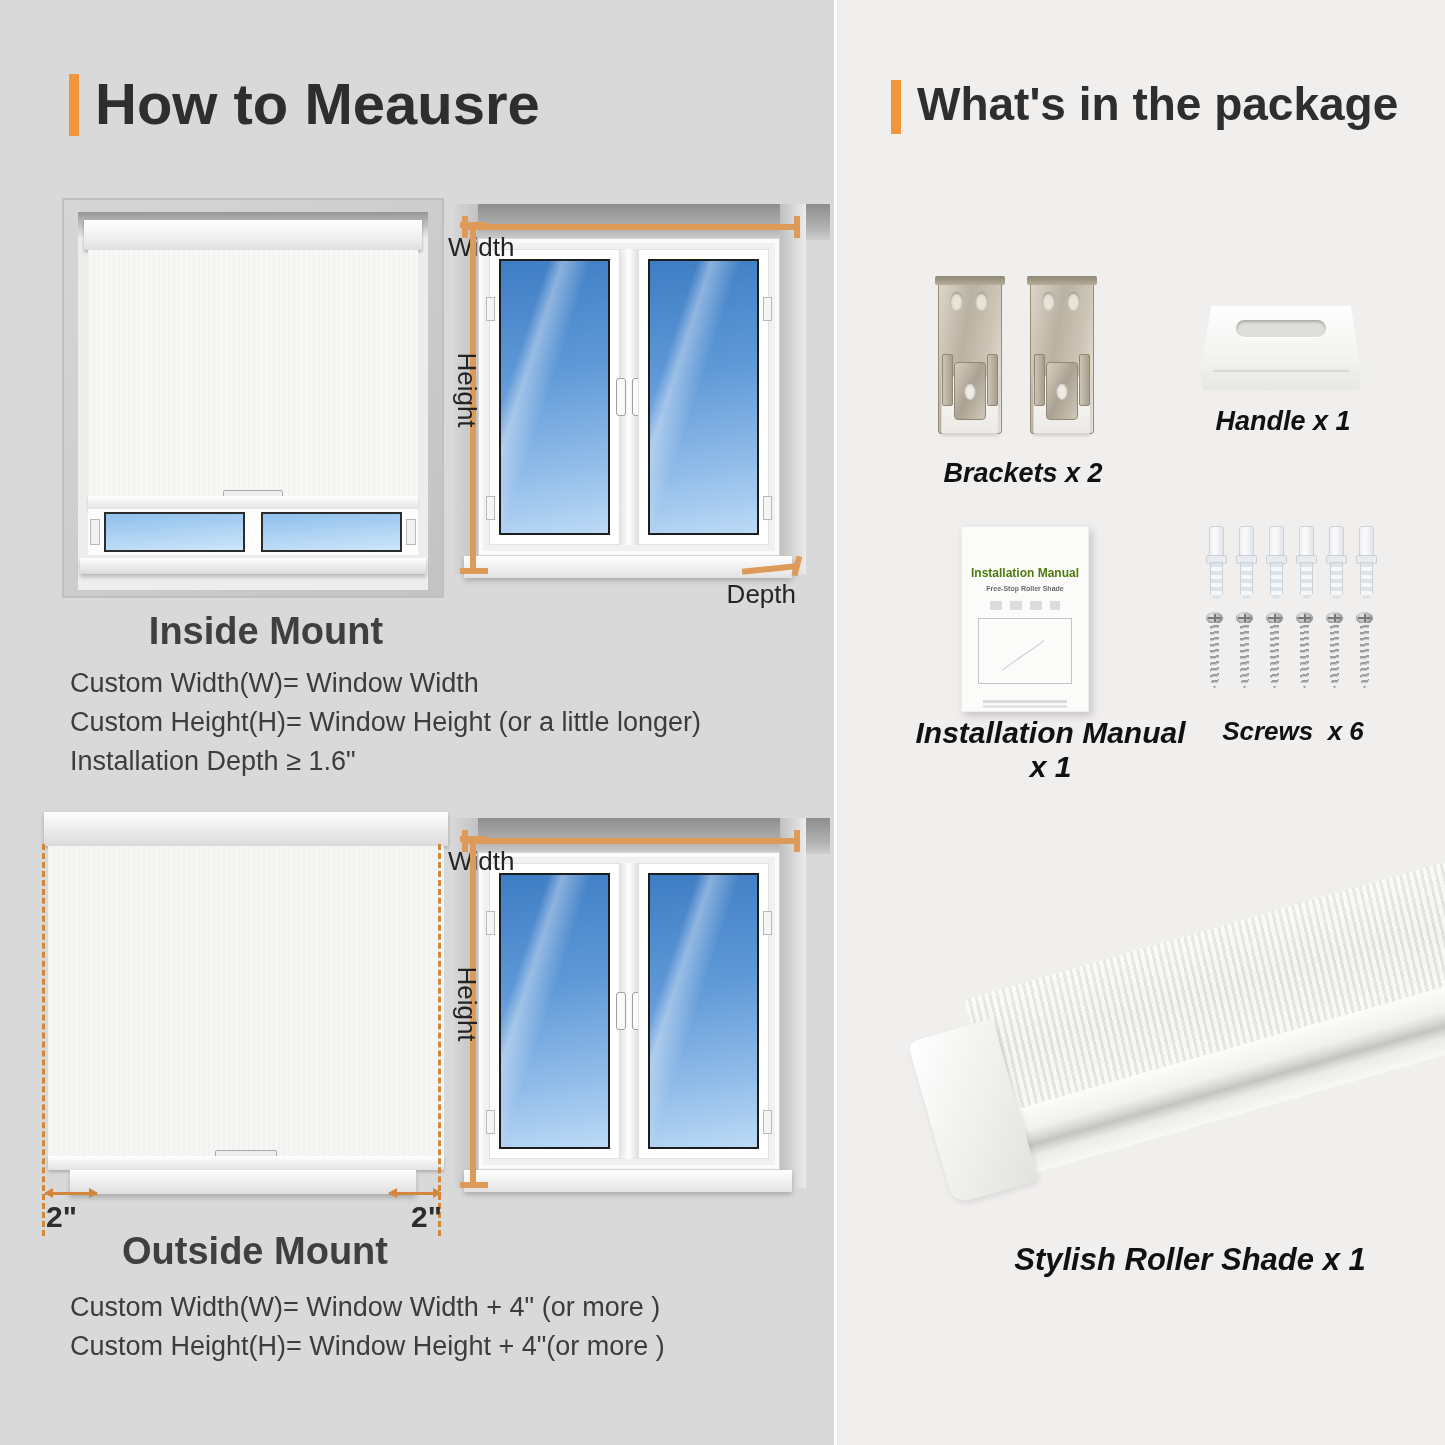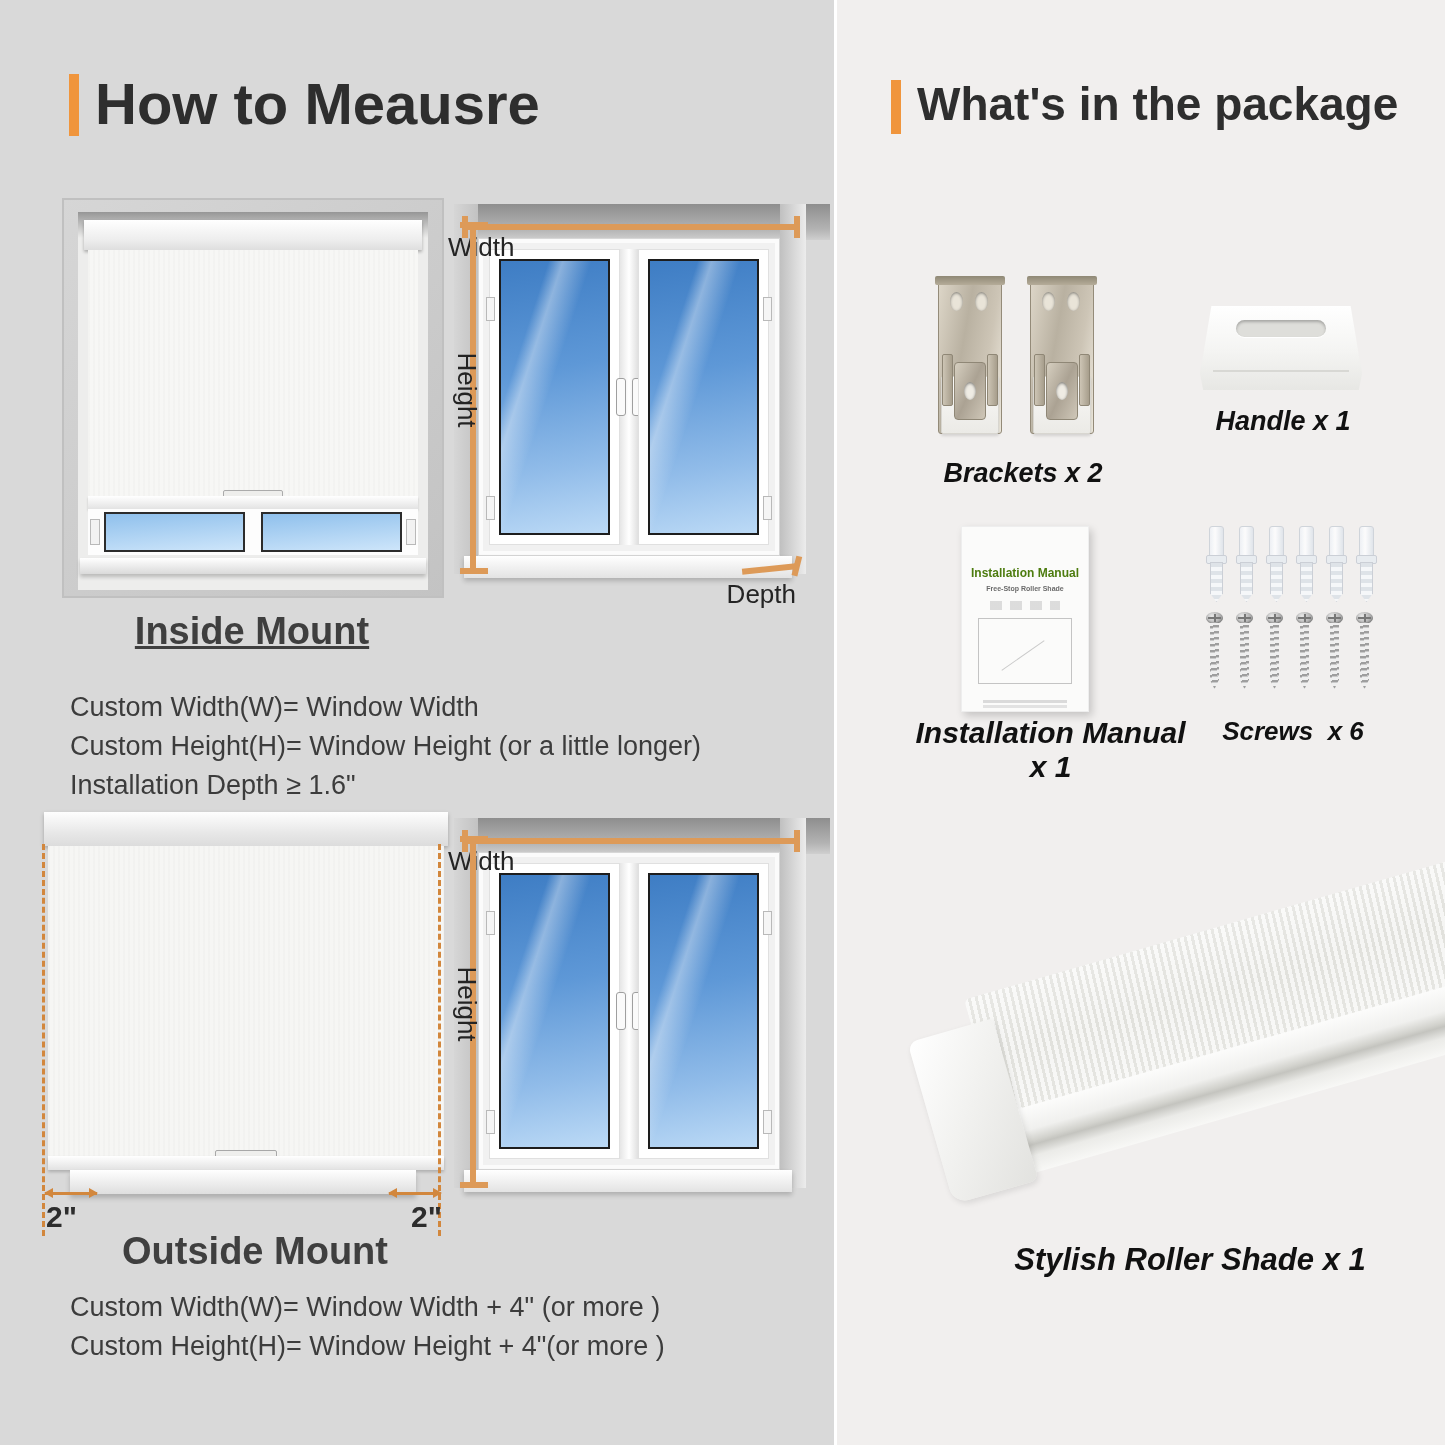--- a/index.html
+++ b/index.html
@@ -46,24 +46,24 @@
   .om-dash.l{left:2px;} .om-dash.r{right:11px;}
   .om-arrow{position:absolute;top:392px;height:3px;background:#D2873D;}
   .om-arrow.l{left:5px;width:52px;} .om-arrow.r{right:11px;width:52px;}
   .om-arrow::before{content:"";position:absolute;left:-1px;top:-4px;border-top:5px solid transparent;border-bottom:5px solid transparent;border-right:9px solid #D2873D;}
   .om-arrow::after{content:"";position:absolute;right:-1px;top:-4px;border-top:5px solid transparent;border-bottom:5px solid transparent;border-left:9px solid #D2873D;}
   .om-offset{position:absolute;top:400px;font-size:30px;font-weight:600;color:#2d2d2d;}
   .om-offset.l{left:6px;} .om-offset.r{right:10px;}
 
   
   .mount-title{position:absolute;font-size:38px;font-weight:bold;color:#3f3f3f;text-align:center;}
-  #inside-title{left:61px;top:610px;width:382px;text-decoration:underline;}
+  #inside-title{left:75px;top:610px;width:382px;}
   #outside-title{left:40px;top:1230px;width:430px;}
   .spec-lines{position:absolute;font-size:27px;color:#3c3c3c;line-height:39px;}
-  #inside-specs{left:70px;top:664px;margin-top:24px;}
+  #inside-specs{left:70px;top:664px;}
   #outside-specs{left:70px;top:1288px;}
 
   
   .diagram{position:absolute;width:388px;height:420px;}
   #diagram1{left:448px;top:198px;}
   #diagram2{left:448px;top:812px;}
   .d-top{position:absolute;left:6px;right:6px;top:6px;height:36px;background:linear-gradient(180deg,#8e8e8e 0%,#b3b3b3 70%,#cfcfcf 100%);}
   .d-jamb{position:absolute;top:6px;bottom:44px;}
   .d-jamb.l{left:6px;width:24px;background:linear-gradient(90deg,#d6d6d6,#c2c2c2);}
   .d-jamb.r{right:30px;width:26px;background:linear-gradient(90deg,#c0c0c0,#ececec);}

